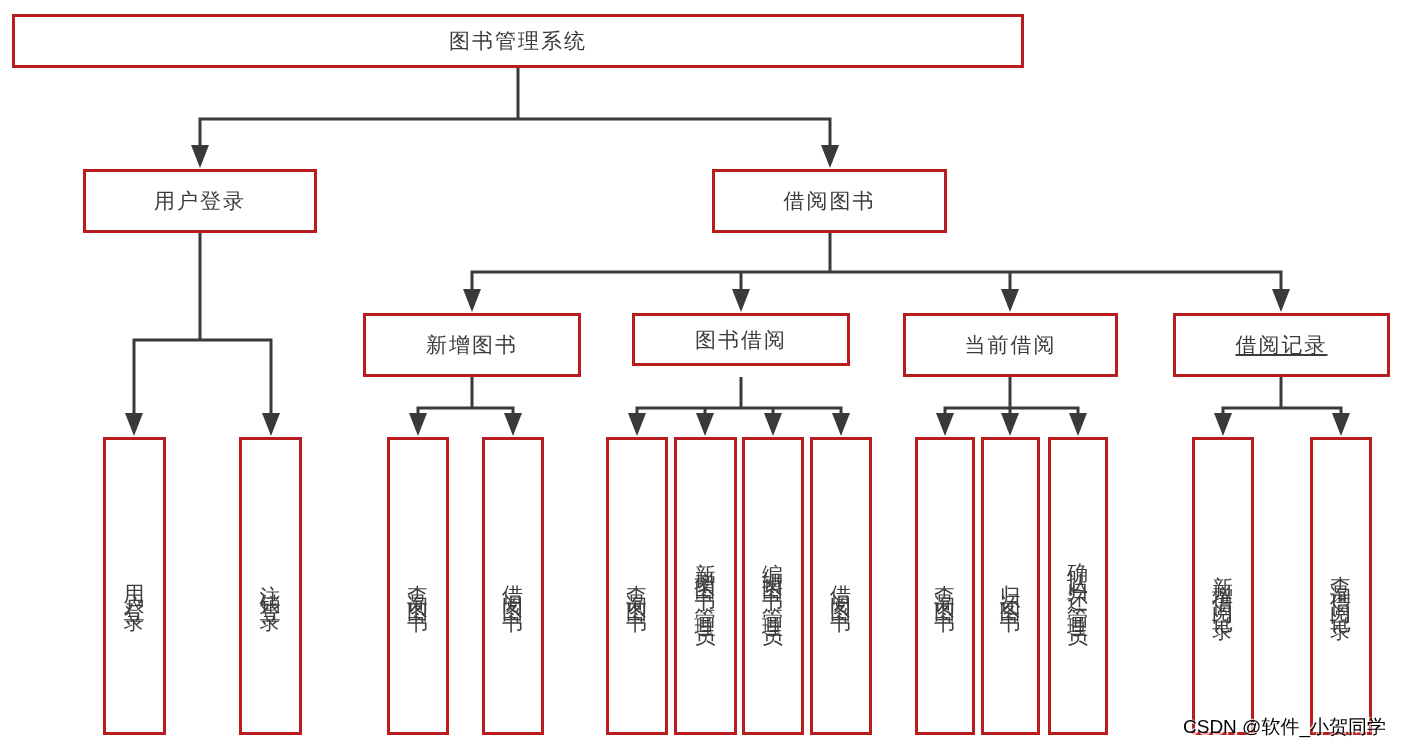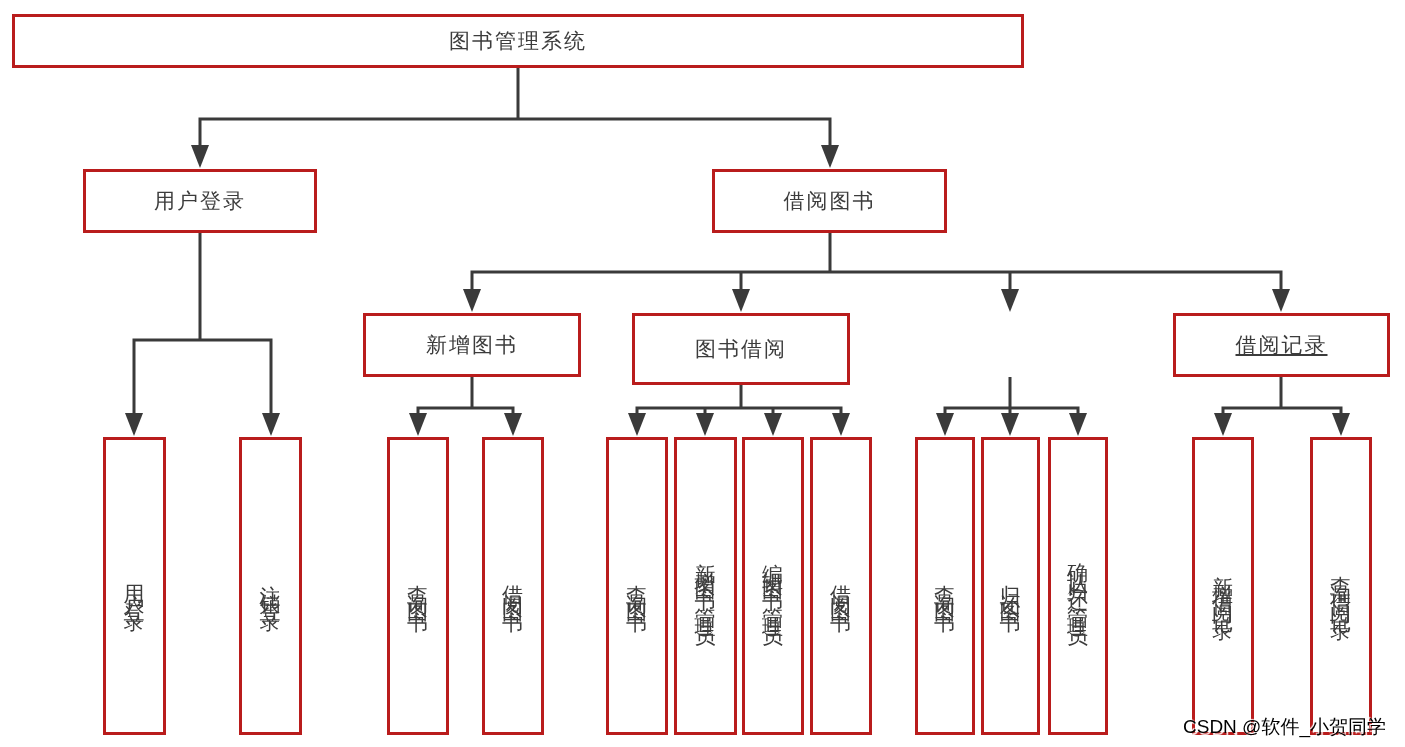--- a/index.html
+++ b/index.html
@@ -102,22 +102,25 @@
   <div class="box" style="left:83px; top:169px; width:234px; height:64px;">
     <span class="h-label">用户登录</span>
   </div>
   <div class="box" style="left:712px; top:169px; width:235px; height:64px;">
     <span class="h-label">借阅图书</span>
   </div>
 
   <div class="box" style="left:363px; top:313px; width:218px; height:64px;">
     <span class="h-label">新增图书</span>
   </div>
-  <div class="box" style="left:632px; top:313px; width:218px; height:72px;">
+  <div class="box" style="left:632px; top:313px; width:218px; height:53px;">
     <span class="h-label">图书借阅</span>
+  </div>
+  <div class="box" style="left:903px; top:313px; width:215px; height:64px;">
+    <span class="h-label">当前借阅</span>
   </div>
   <div class="box" style="left:1173px; top:313px; width:217px; height:64px;text-decoration:underline;">
     <span class="h-label">借阅记录</span>
   </div>
 
   <div class="box" style="left:103px; top:437px; width:63px; height:298px;">
     <span class="v-label">用户登录</span>
   </div>
   <div class="box" style="left:239px; top:437px; width:63px; height:298px;">
     <span class="v-label">注销登录</span>

